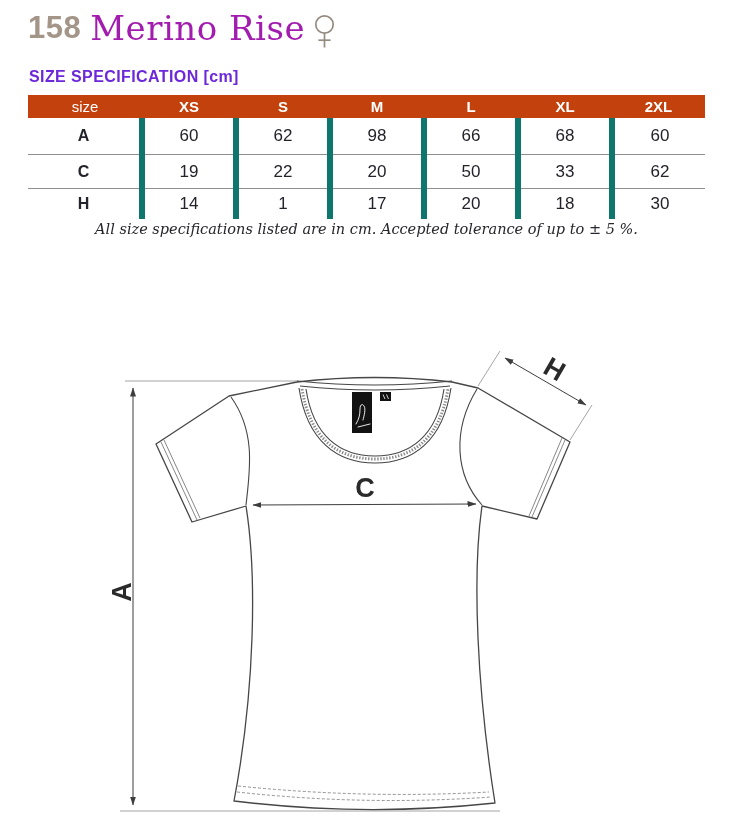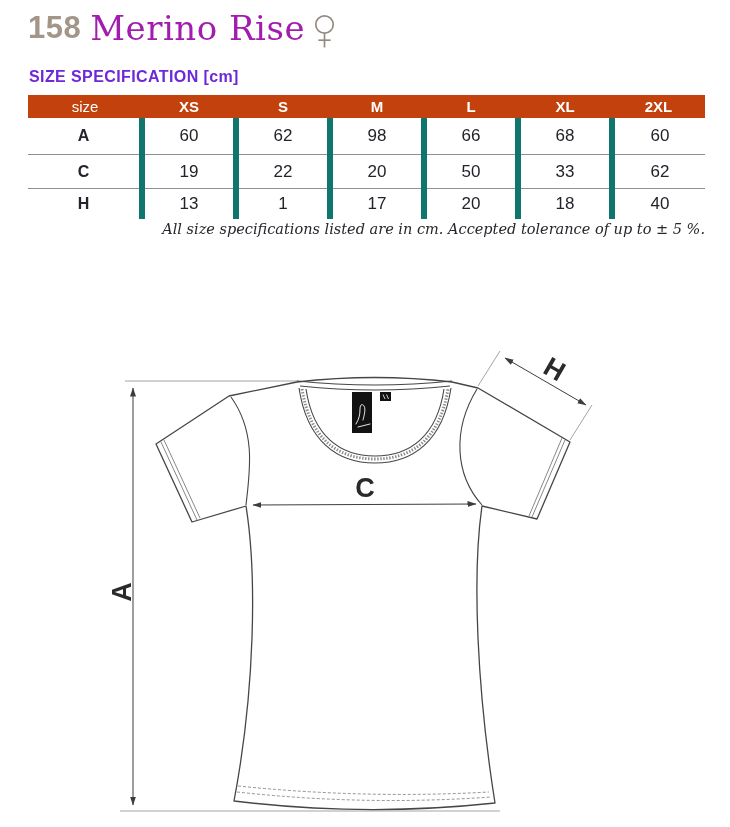--- a/index.html
+++ b/index.html
@@ -40,21 +40,21 @@
     text-align:center;vertical-align:middle;padding:0;
     color:#23232b;font-size:17px;font-weight:500;
   }
   .size-table td.rowlabel{font-weight:bold;font-size:16px;}
   .size-table tbody td{border-left:6px solid #0f766e;}
   .size-table tbody td.rowlabel{border-left:none;}
   .size-table tbody tr.r0 td{height:36px;}
   .size-table tbody tr.r1 td{height:33px;border-top:1px solid #8f8f8f;}
   .size-table tbody tr.r2 td{height:30px;border-top:1px solid #8f8f8f;}
   .size-note{
-    position:absolute;left:28px;top:221px;width:677px;text-align:right;
+    position:absolute;left:28px;top:221px;width:677px;text-align:center;
     font-family:"DejaVu Serif",serif;font-style:italic;font-size:14.5px;
     color:#26262c;
   }
   
   .diagram-svg{position:absolute;left:0;top:0;width:730px;height:827px;}
   .dim-label{
     font-family:"Liberation Sans",sans-serif;font-weight:bold;font-size:27px;
     fill:#2a2a2a;
   }
 </style>
@@ -110,26 +110,26 @@
       <td class="rowlabel">C</td>
       <td>19</td>
       <td>22</td>
       <td>20</td>
       <td>50</td>
       <td>33</td>
       <td>62</td>
     </tr>
     <tr class="r2">
       <td class="rowlabel">H</td>
-      <td>13</td>
+      <td>14</td>
       <td>1</td>
       <td>17</td>
       <td>20</td>
       <td>18</td>
-      <td>40</td>
+      <td>30</td>
     </tr>
   </tbody>
 </table>
 
 <div class="size-note">All size specifications listed are in cm. Accepted tolerance of up to ± 5 %.</div>
 
 <svg class="diagram-svg" viewBox="0 0 730 827">
   <defs>
     <marker id="arrow" markerUnits="userSpaceOnUse" markerWidth="10" markerHeight="8" refX="8.5" refY="3" orient="auto-start-reverse">
       <path d="M0,0 L9,3 L0,6 Z" fill="#3d3d3d"></path>

